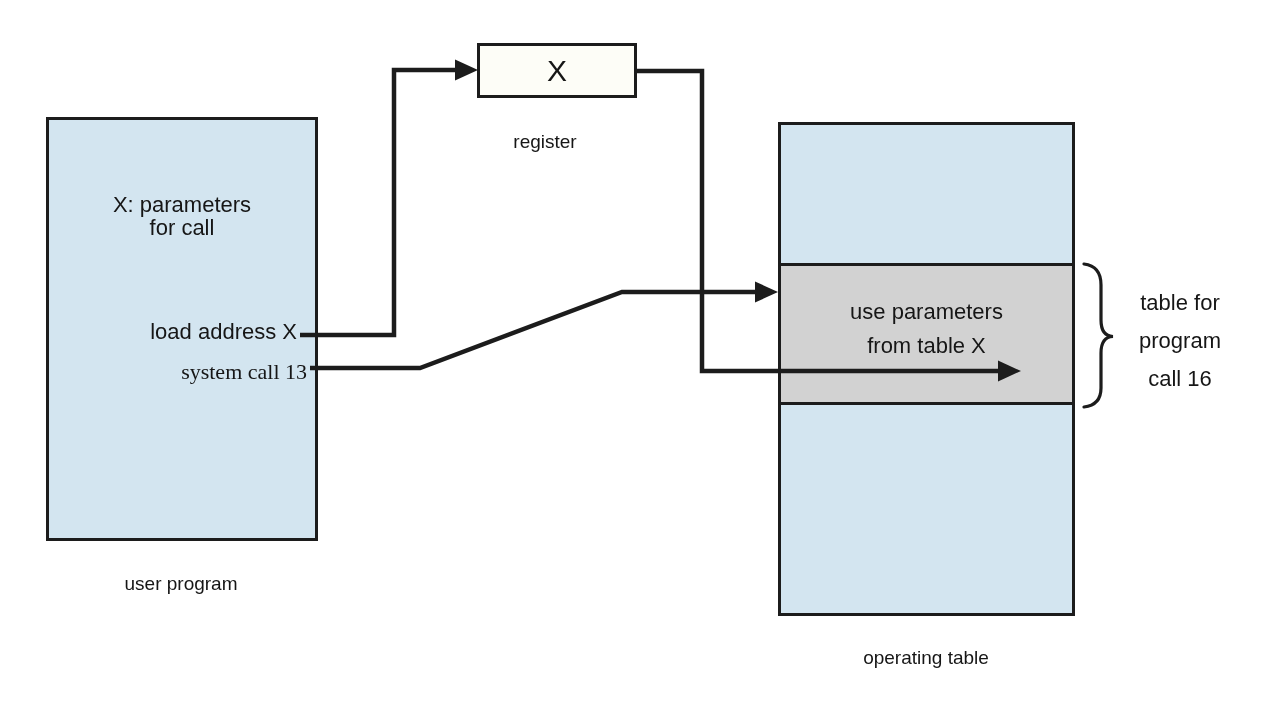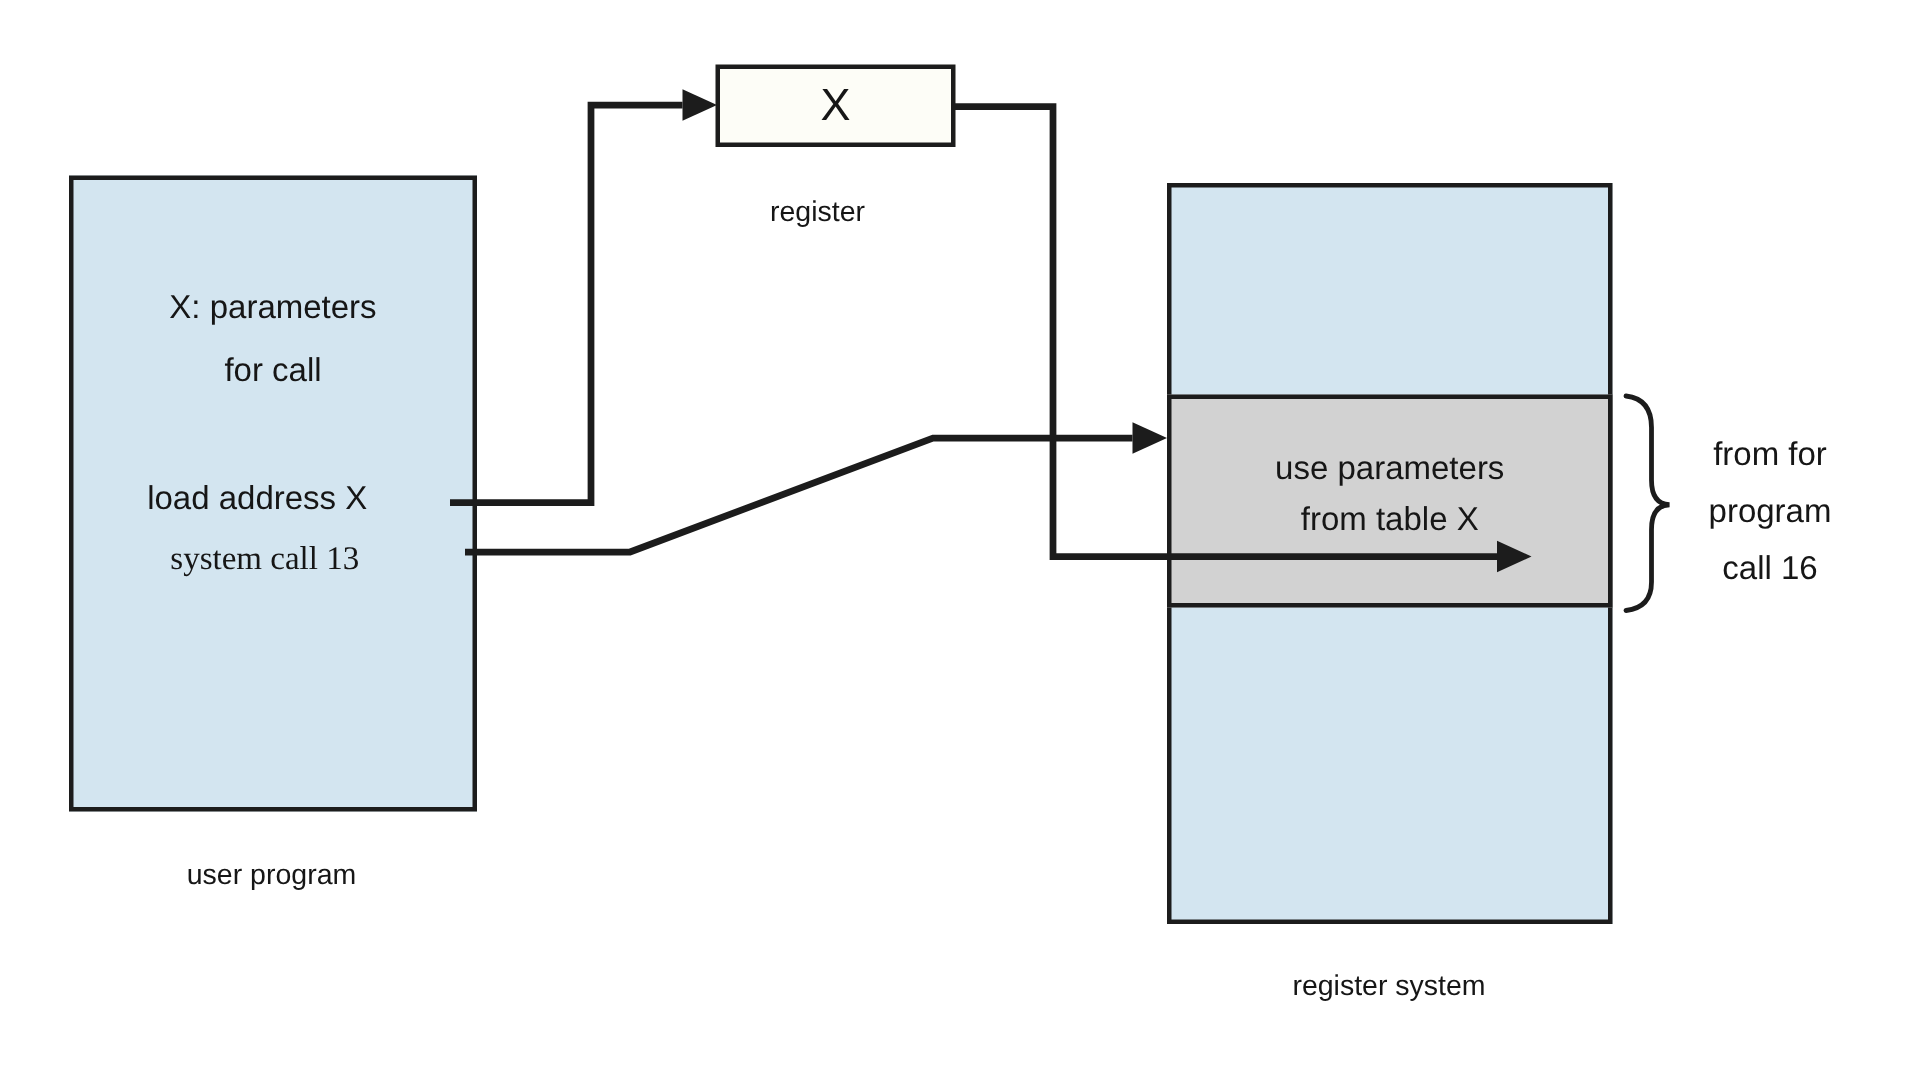--- a/index.html
+++ b/index.html
@@ -12,56 +12,56 @@
   .stage{
     position:relative;width:1280px;height:710px;background:#ffffff;overflow:hidden;
     font-family:"Liberation Sans","DejaVu Sans",sans-serif;color:#161616;
   }
   .box{position:absolute;border:3px solid var(--line);box-sizing:border-box;}
   .blue{background:var(--box-fill);}
   .gray{background:var(--handler-fill);}
   .register{background:var(--register-fill);display:flex;align-items:center;justify-content:center;}
   .txt{position:absolute;font-size:22px;line-height:38px;white-space:pre;}
   .center{text-align:center;}
-  .right{text-align:center;}
+  .right{text-align:right;}
   .caption{font-size:19px;}
   svg.overlay{position:absolute;left:0;top:0;pointer-events:none;}
   svg .wire{fill:none;stroke:var(--line);stroke-width:4.5;stroke-linejoin:miter;}
   svg .head{fill:var(--line);stroke:none;}
   svg .brace{fill:none;stroke:var(--line);stroke-width:3.2;stroke-linecap:round;}
 </style>
 </head>
 <body>
 
 <div class="stage">
 
   <div class="box blue" style="left:46px;top:117px;width:272px;height:424px;"></div>
 
   <div class="txt center" style="left:56px;top:186px;width:252px;">X: parameters</div>
-  <div class="txt center" style="left:56px;top:228px;width:252px;text-align:center;">for call</div>
+  <div class="txt center" style="left:56px;top:209px;width:252px;text-align:center;">for call</div>
 
   <div class="txt right" style="left:46px;top:317px;width:251px;line-height:30px;">load address X</div>
   <div class="txt right" style="left:46px;top:357px;width:261px;line-height:30px;font-family:Liberation Serif, serif;">system call 13</div>
 
   <div class="txt center caption" style="left:31px;top:569px;width:300px;line-height:30px;">user program</div>
 
   <div class="box register" style="left:477px;top:43px;width:160px;height:55px;font-size:30px;">
     <span>X</span>
   </div>
   <div class="txt center caption" style="left:445px;top:127px;width:200px;line-height:30px;">register</div>
 
   <div class="box blue" style="left:778px;top:122px;width:297px;height:494px;"></div>
 
   <div class="box gray" style="left:778px;top:263px;width:297px;height:142px;"></div>
   <div class="txt center" style="left:788px;top:295px;width:277px;line-height:34px;">use parameters</div>
   <div class="txt center" style="left:788px;top:329px;width:277px;line-height:34px;">from table X</div>
 
-  <div class="txt center caption" style="left:776px;top:643px;width:300px;line-height:30px;">register system</div>
+  <div class="txt center caption" style="left:776px;top:643px;width:300px;line-height:30px;">operating table</div>
 
-  <div class="txt center" style="left:1115px;top:284px;width:130px;">from for</div>
+  <div class="txt center" style="left:1115px;top:284px;width:130px;">table for</div>
   <div class="txt center" style="left:1115px;top:322px;width:130px;">program</div>
   <div class="txt center" style="left:1115px;top:360px;width:130px;">call 16</div>
 
   <svg class="overlay" width="1280" height="710" viewBox="0 0 1280 710">
 
     <path class="wire" d="M 300 335 H 394 V 70 H 455"></path>
     <polygon class="head" points="478,70 455,59.5 455,80.5"></polygon>
 
     <path class="wire" d="M 636 71 H 702 V 371 H 998"></path>
     <polygon class="head" points="1021,371 998,360.5 998,381.5"></polygon>

